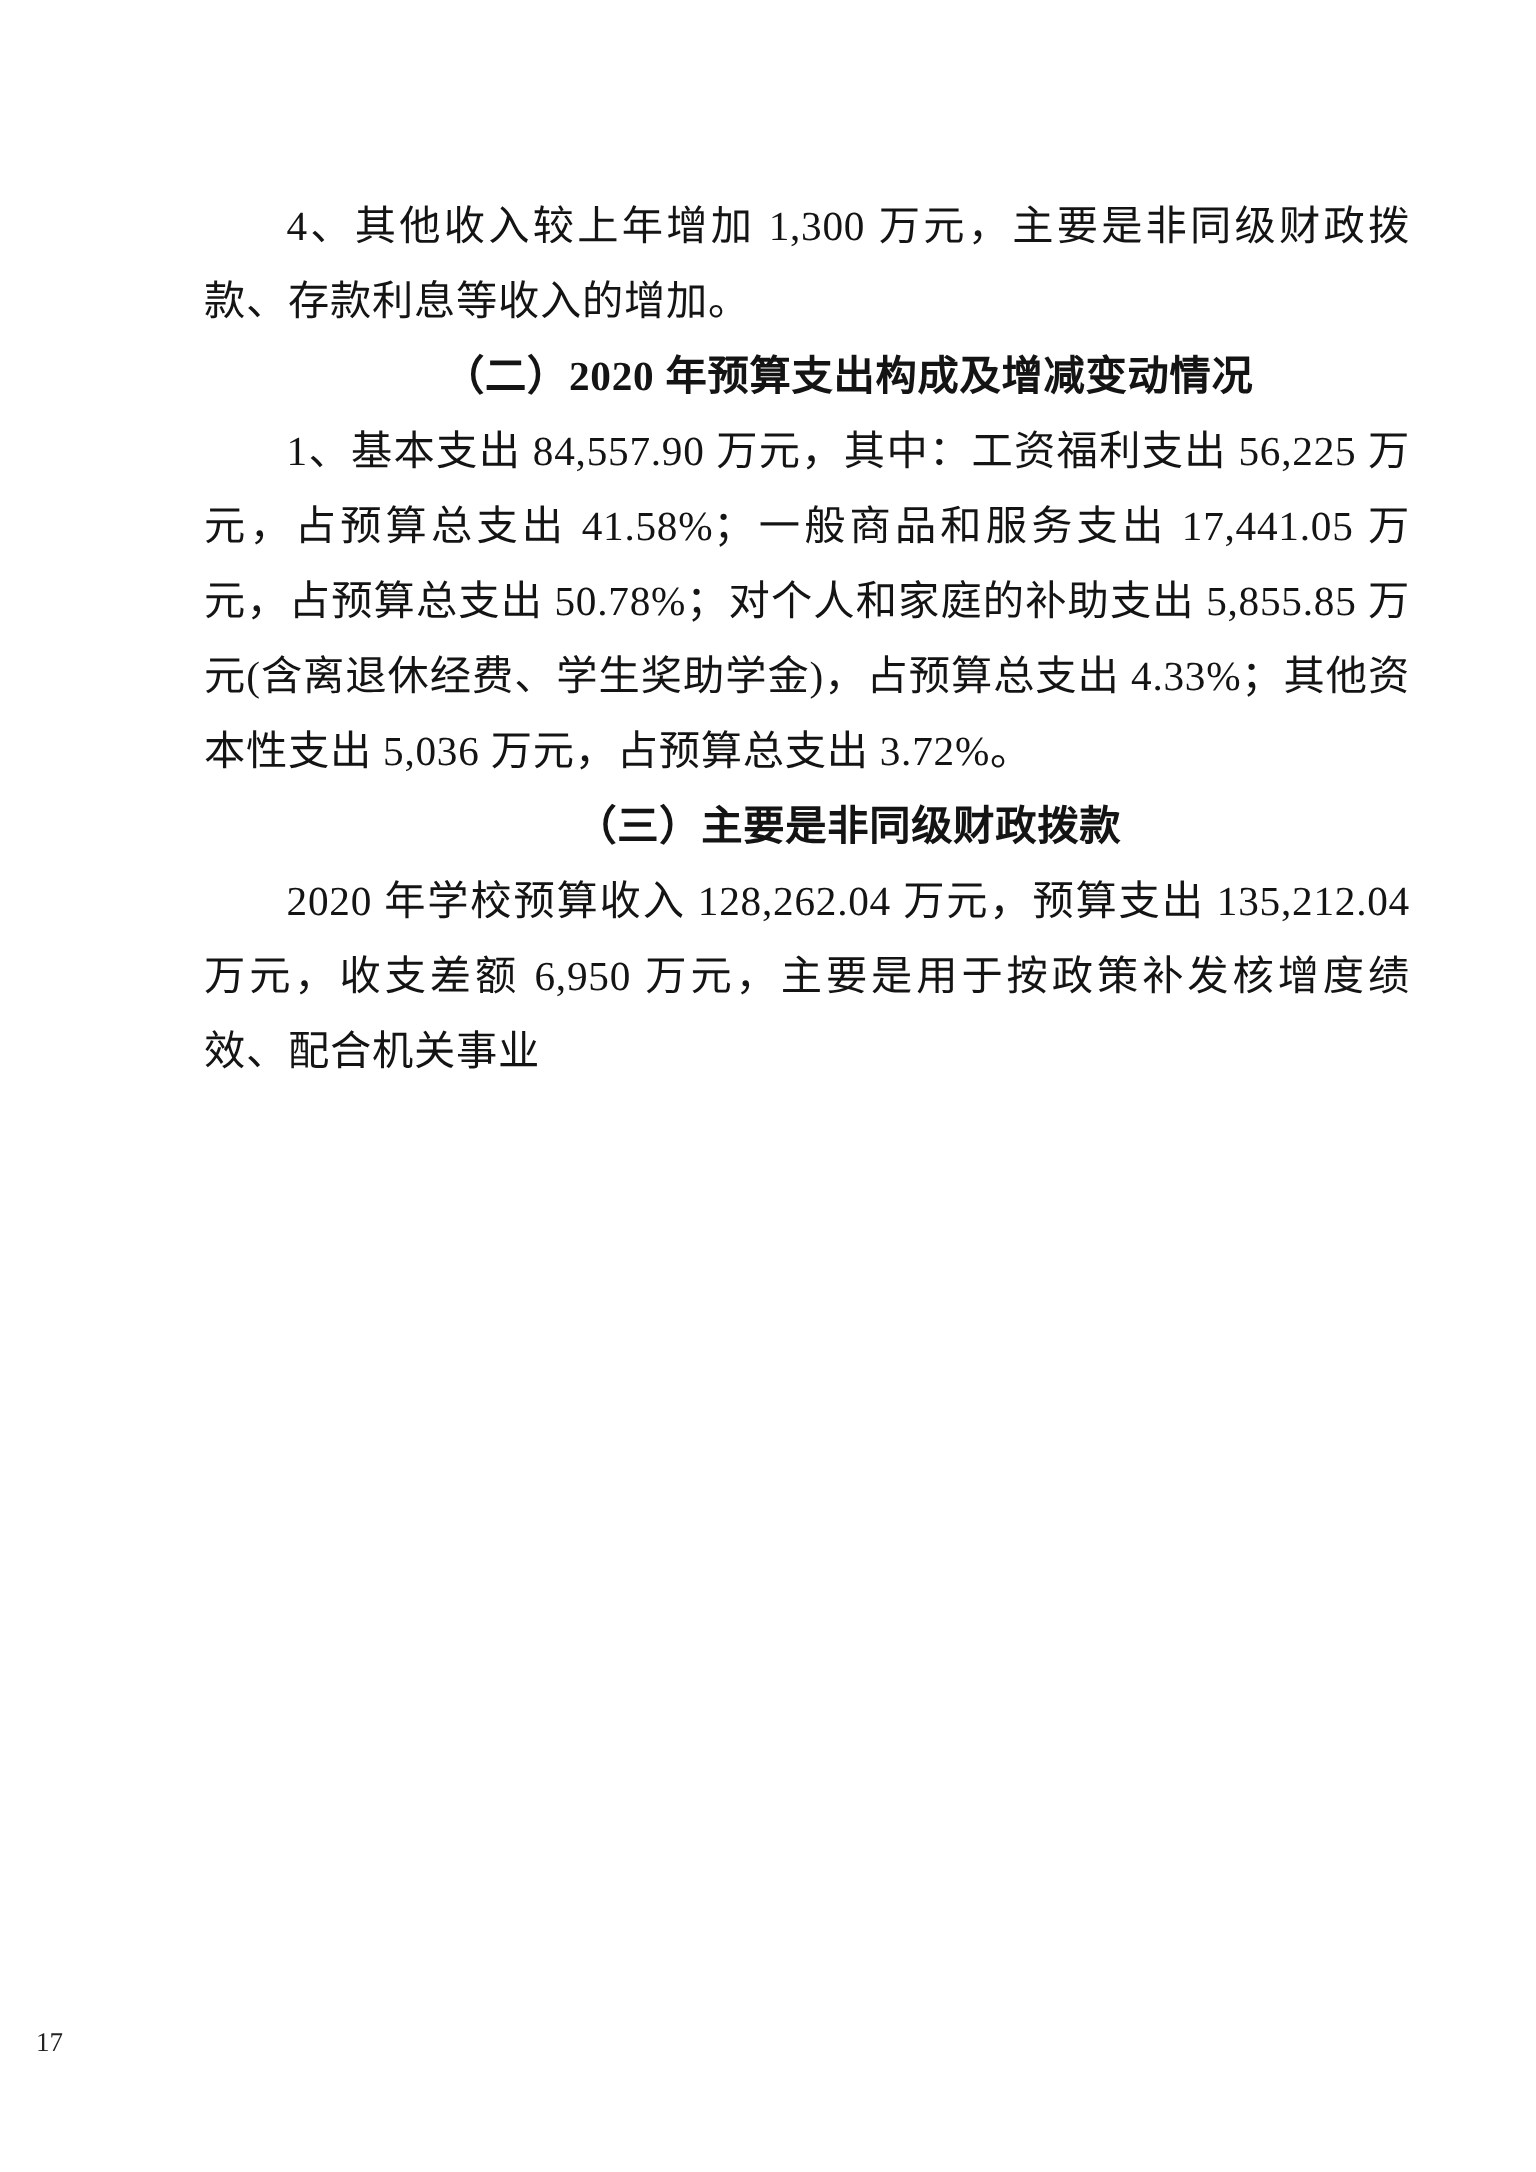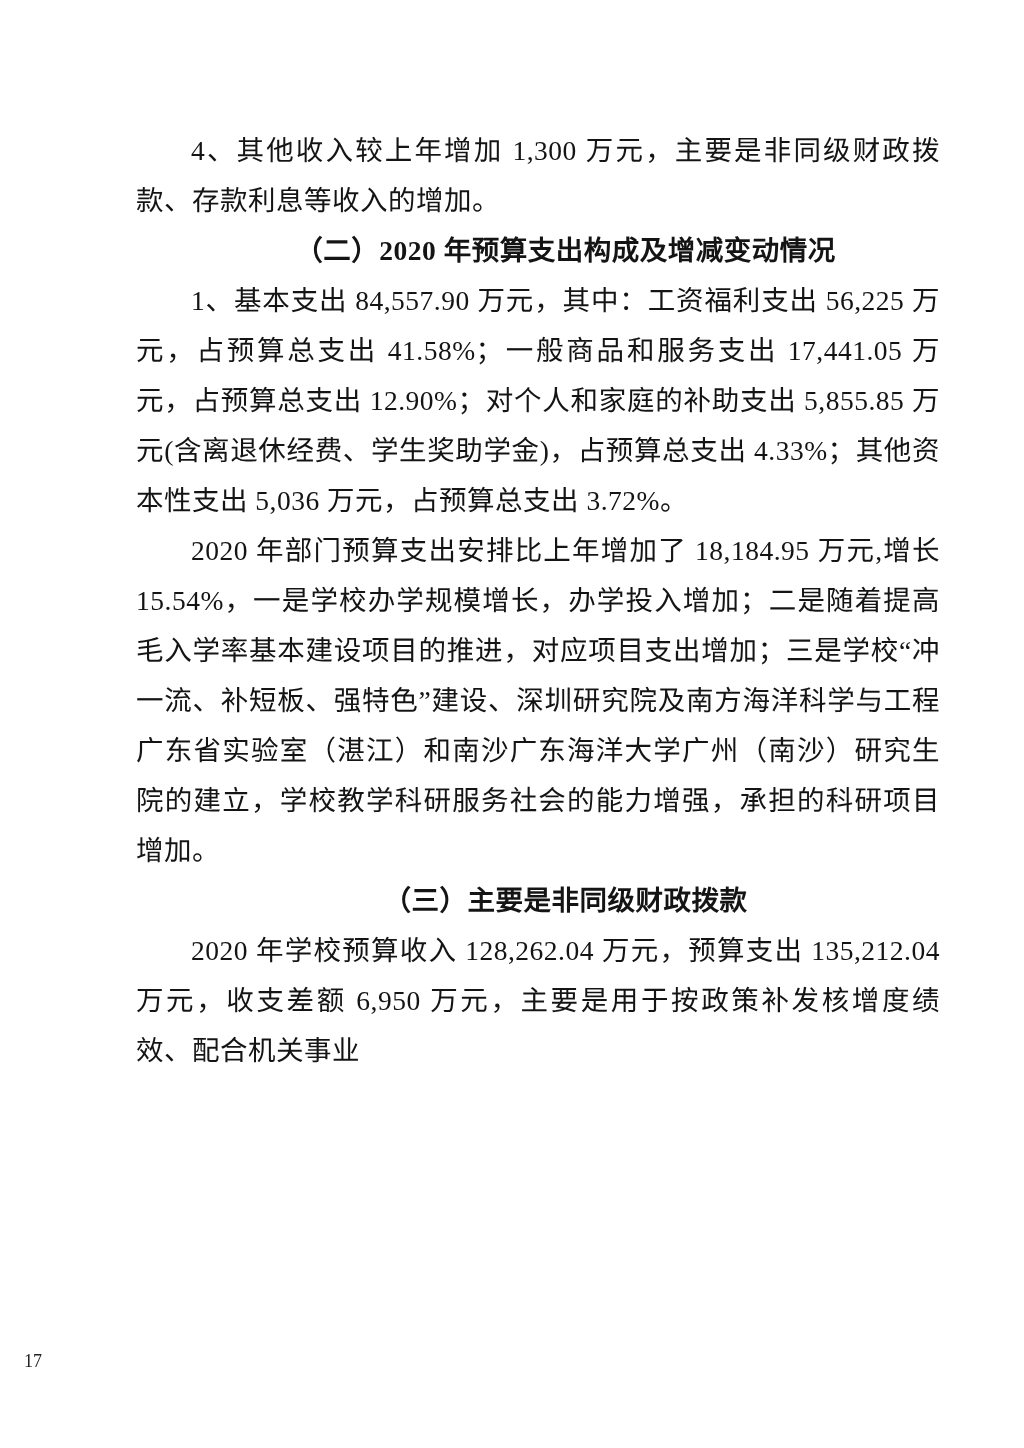--- a/index.html
+++ b/index.html
@@ -47,19 +47,18 @@
     color: #222222;
   }
 </style>
 </head>
 <body>
 
 <div class="page">
   <div class="content">
     <p class="para body">4、其他收入较上年增加 1,300 万元，主要是非同级财政拨款、存款利息等收入的增加。</p>
     <p class="para heading">（二）2020 年预算支出构成及增减变动情况</p>
-    <p class="para body">1、基本支出 84,557.90 万元，其中：工资福利支出 56,225 万元，占预算总支出 41.58%；一般商品和服务支出 17,441.05 万元，占预算总支出 12.90%；对个人和家庭的补助支出 5,855.85 万元(含离退休经费、学生奖助学金)，占预算总支出 4.33%；其他资本性支出 5,036 万元，占预算总支出 3.72%。</p>
-    <p class="para body">2020 年部门预算支出安排比上年增加了 18,184.95 万元,增长 15.54%，一是学校办学规模增长，办学投入增加；二是随着提高毛入学率基本建设项目的推进，对应项目支出增加；三是学校“冲一流、补短板、强特色”建设、深圳研究院及南方海洋科学与工程广东省实验室（湛江）和南沙广东海洋大学广州（南沙）研究生院的建立，学校教学科研服务社会的能力增强，承担的科研项目增加。</p>
+    <p class="para body">1、基本支出 84,557.90 万元，其中：工资福利支出 56,225 万元，占预算总支出 41.58%；一般商品和服务支出 17,441.05 万元，占预算总支出 50.78%；对个人和家庭的补助支出 5,855.85 万元(含离退休经费、学生奖助学金)，占预算总支出 4.33%；其他资本性支出 5,036 万元，占预算总支出 3.72%。</p>
     <p class="para heading">（三）主要是非同级财政拨款</p>
     <p class="para body">2020 年学校预算收入 128,262.04 万元，预算支出 135,212.04 万元，收支差额 6,950 万元，主要是用于按政策补发核增度绩效、配合机关事业</p>
   </div>
   <div class="page-number">17</div>
 </div>
 
 </body></html>

